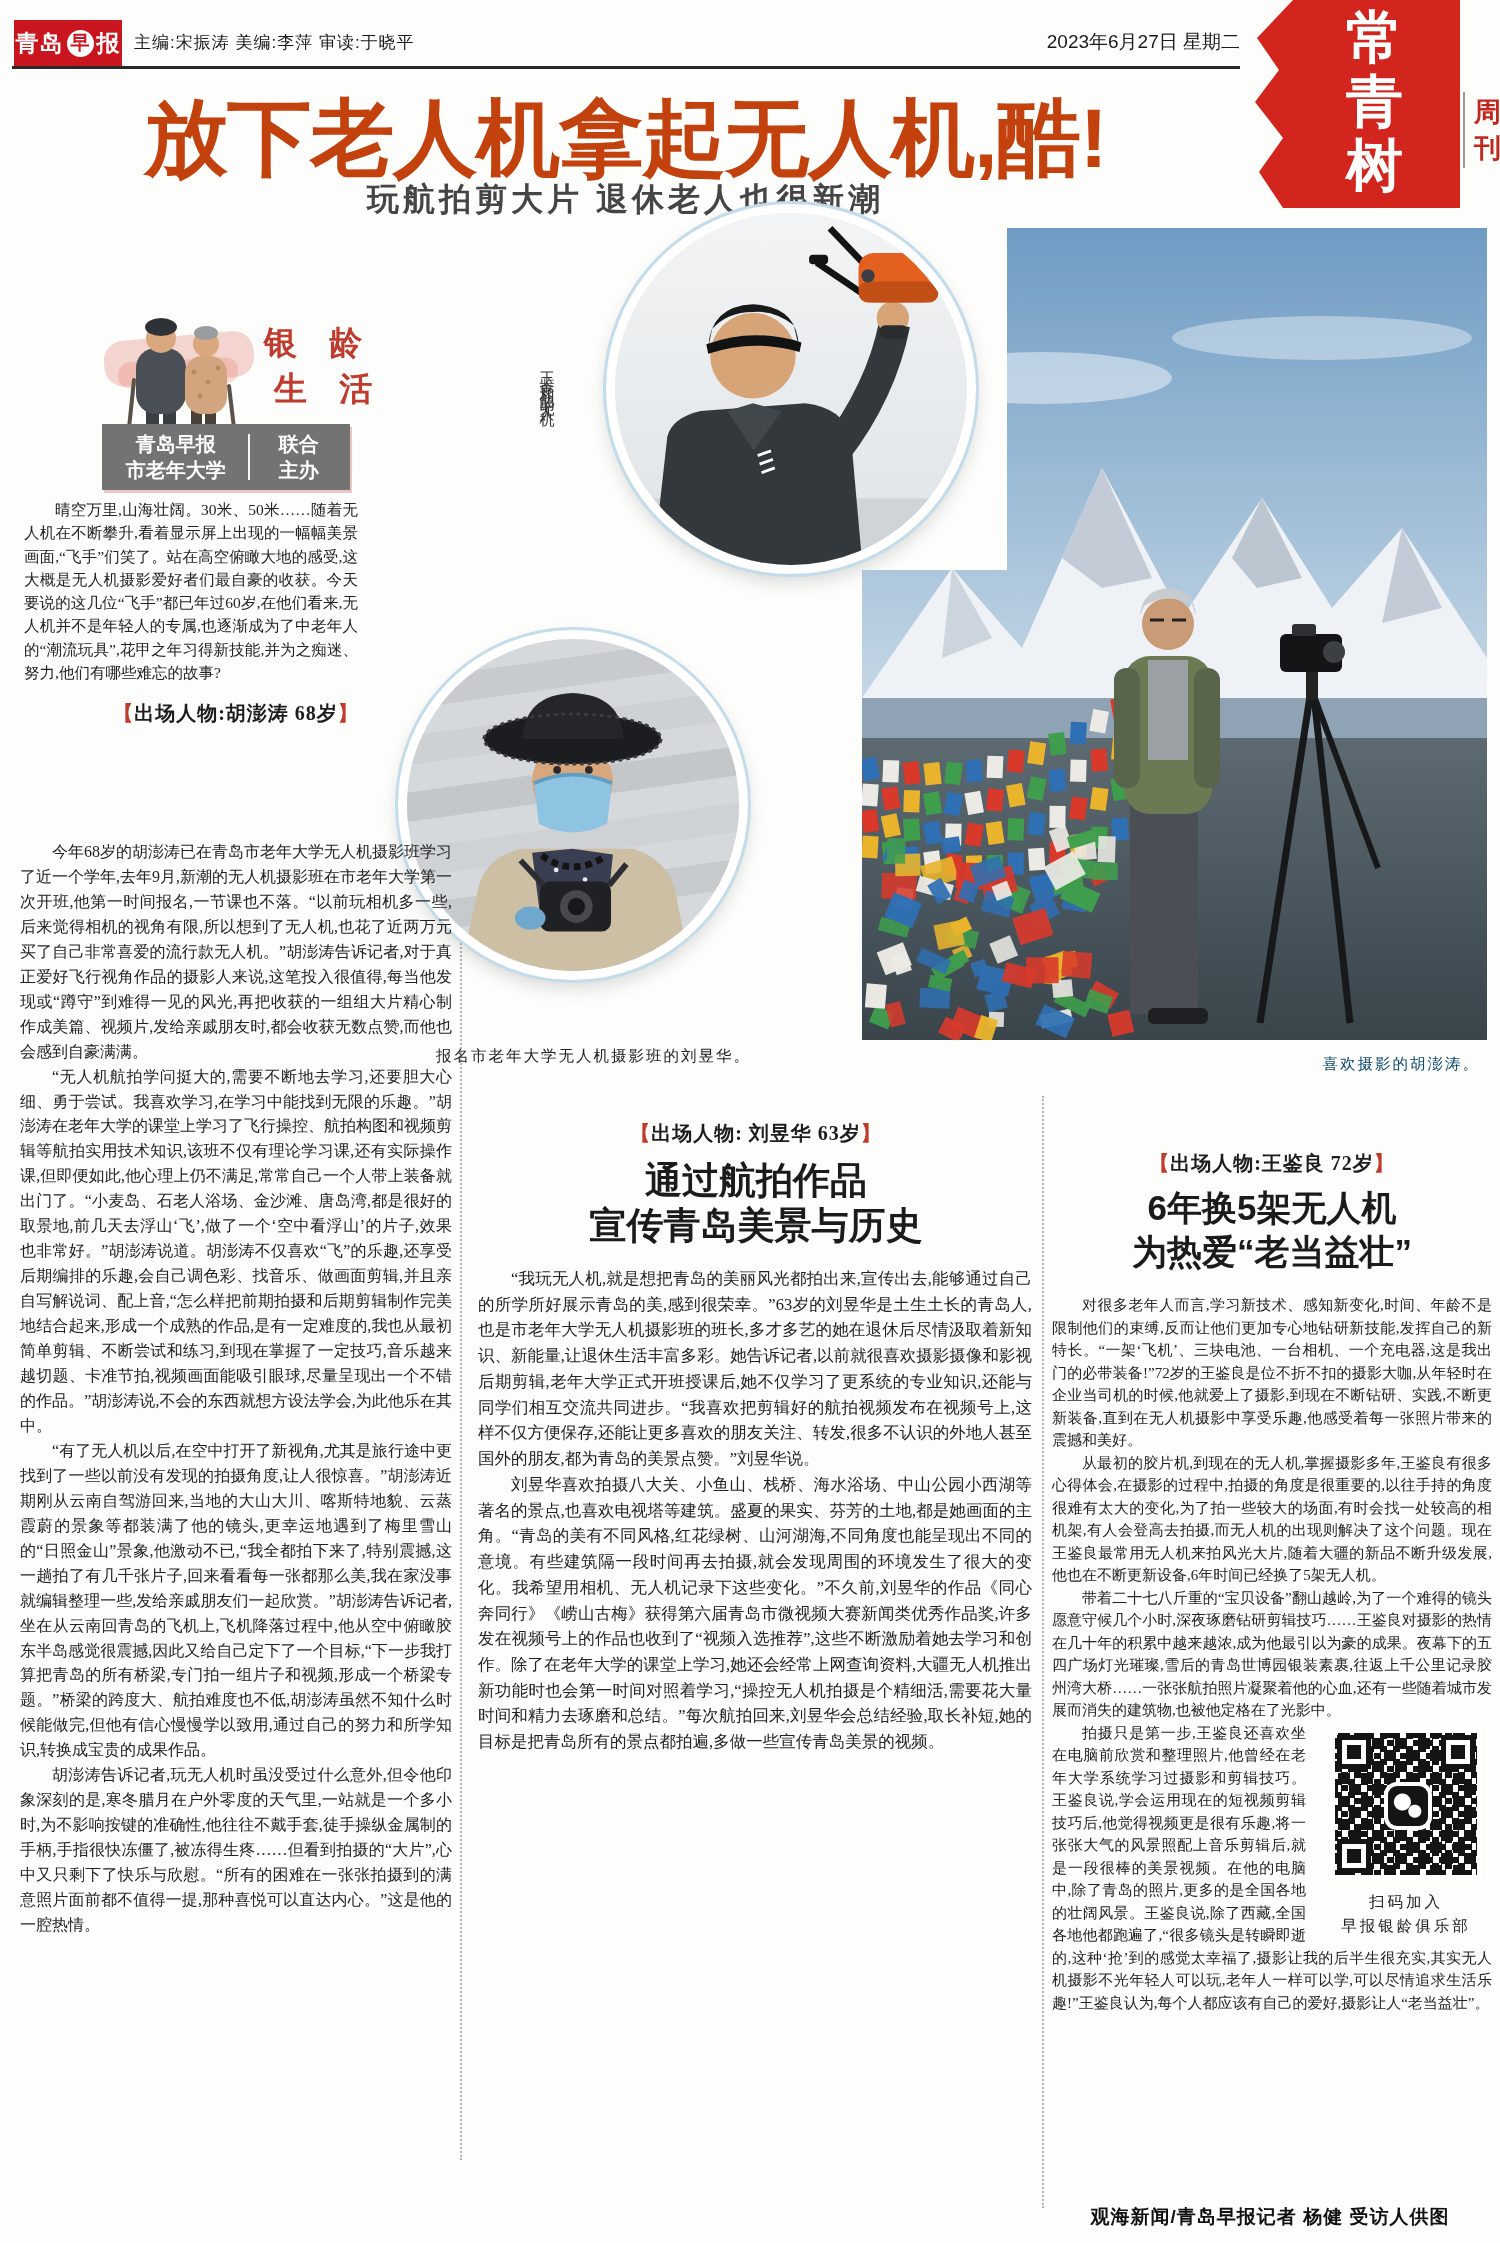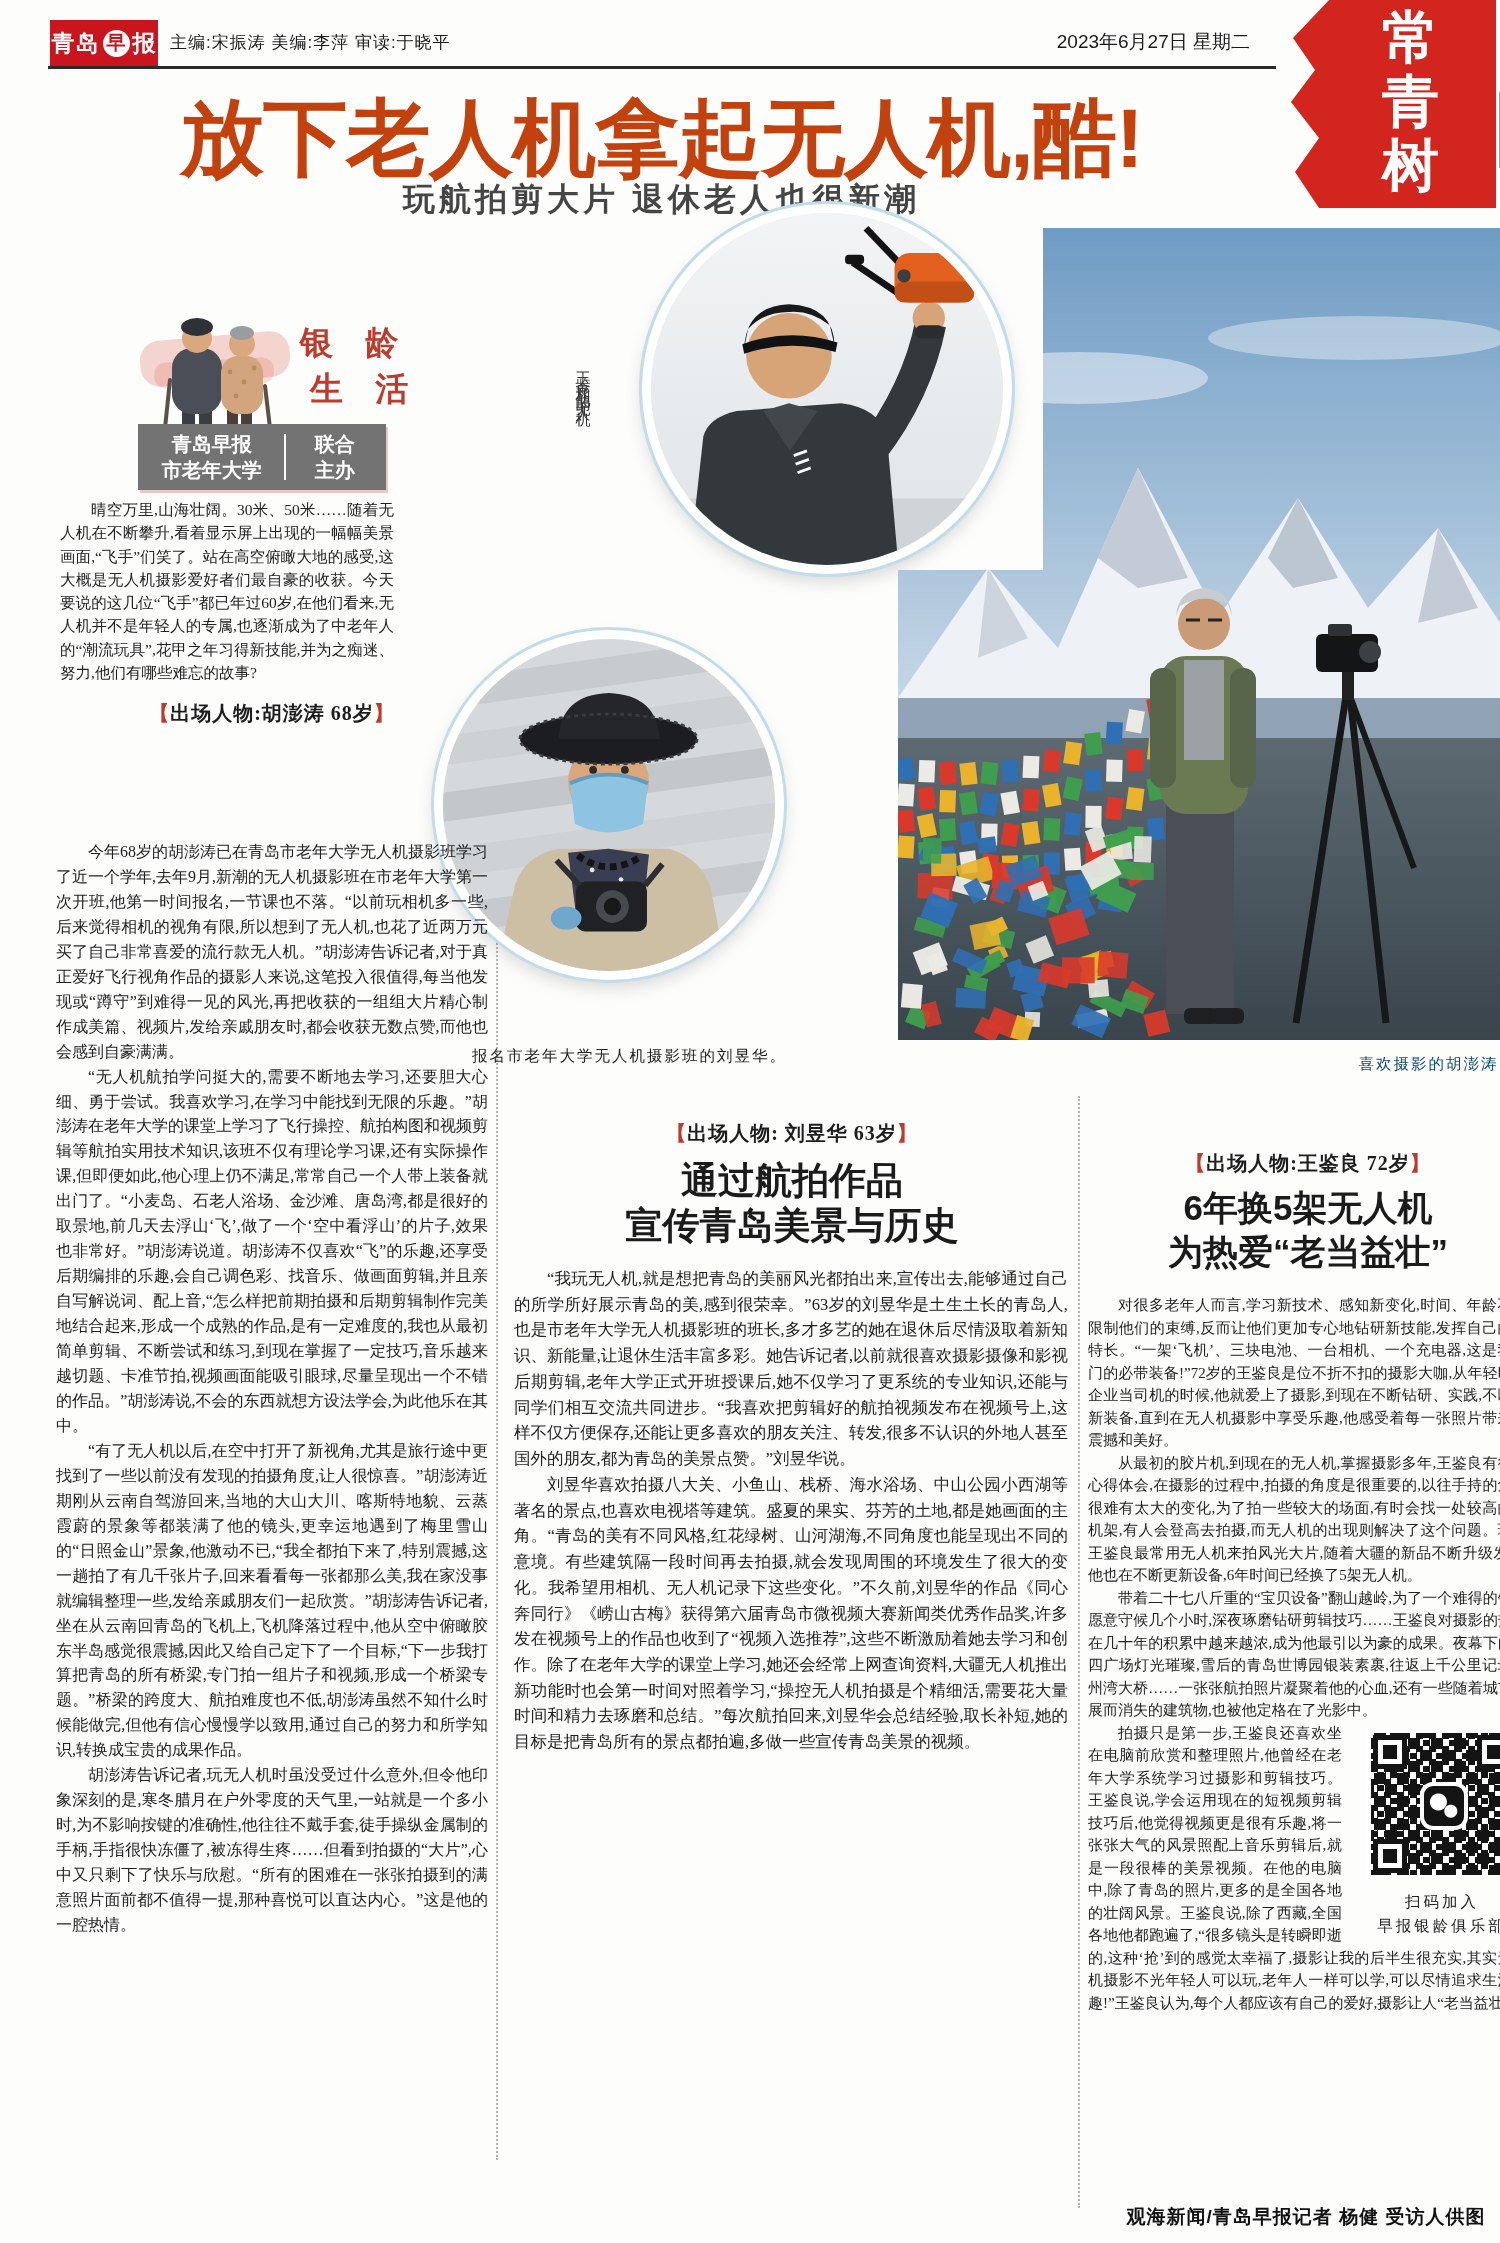--- a/index.html
+++ b/index.html
@@ -1,31 +1,31 @@
 <!DOCTYPE html>
 <html><head>
 <meta charset="utf-8">
 <style>
   * { margin:0; padding:0; box-sizing:border-box; }
   html,body { background:#e8e8e8; }
   .page { position:relative; width:1500px; height:2243px; margin:0 auto;
           background:#fdfdfc; overflow:hidden;
           font-family:"Liberation Serif", serif; color:#222; }
-  .abs { position:absolute;margin-left:36px; }
+  .abs { position:absolute; }
 
   
   .logo { left:14px; top:20px; width:108px; height:46px; background:#c9151e;
           display:flex; align-items:center; justify-content:center; gap:3px;
           font-family:"Liberation Sans",sans-serif; font-weight:bold; }
   .logo .lg-txt { color:#fff; font-size:23px; letter-spacing:1px; }
   .logo .lg-circ { width:27px; height:27px; border-radius:50%; background:#fff;
           color:#c9151e; font-size:19px; display:flex; align-items:center; justify-content:center; }
   .editors { left:134px; top:31px; font-family:"Liberation Sans",sans-serif;
              font-size:17px; color:#1a1a1a; letter-spacing:1px; }
-  .pubdate { left:904px; top:29px; width:310px; text-align:right;
+  .pubdate { left:930px; top:29px; width:310px; text-align:right;
              font-family:"Liberation Sans",sans-serif; font-size:19px; color:#1a1a1a; }
   .head-rule { left:12px; top:66px; width:1228px; height:3px; background:#2a2a2a; }
 
   
   .banner { left:1247px; top:0; width:213px; height:208px; background:#d1251d;
             clip-path:polygon(46px 0,213px 0,213px 208px,36px 208px,12px 172px,36px 138px,8px 102px,32px 70px,10px 38px);
             display:flex; flex-direction:column; align-items:center; padding:6px 0 0 42px; }
   .banner-char { color:#fff; font-size:57px; line-height:64px; font-weight:900;
                  font-family:"Liberation Serif",serif; }
   .issue-num { left:1545px; top:20px; width:41px; text-align:center; font-size:44px;

